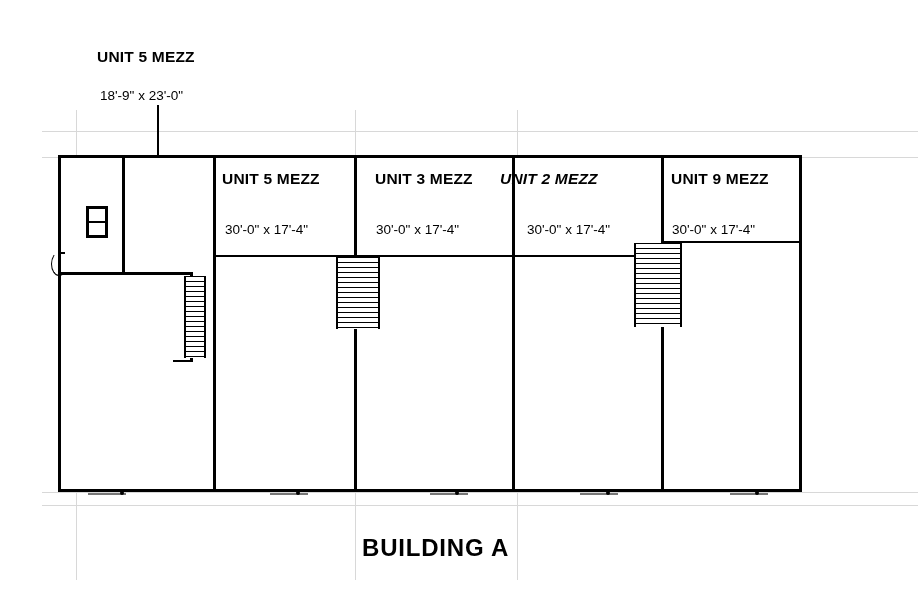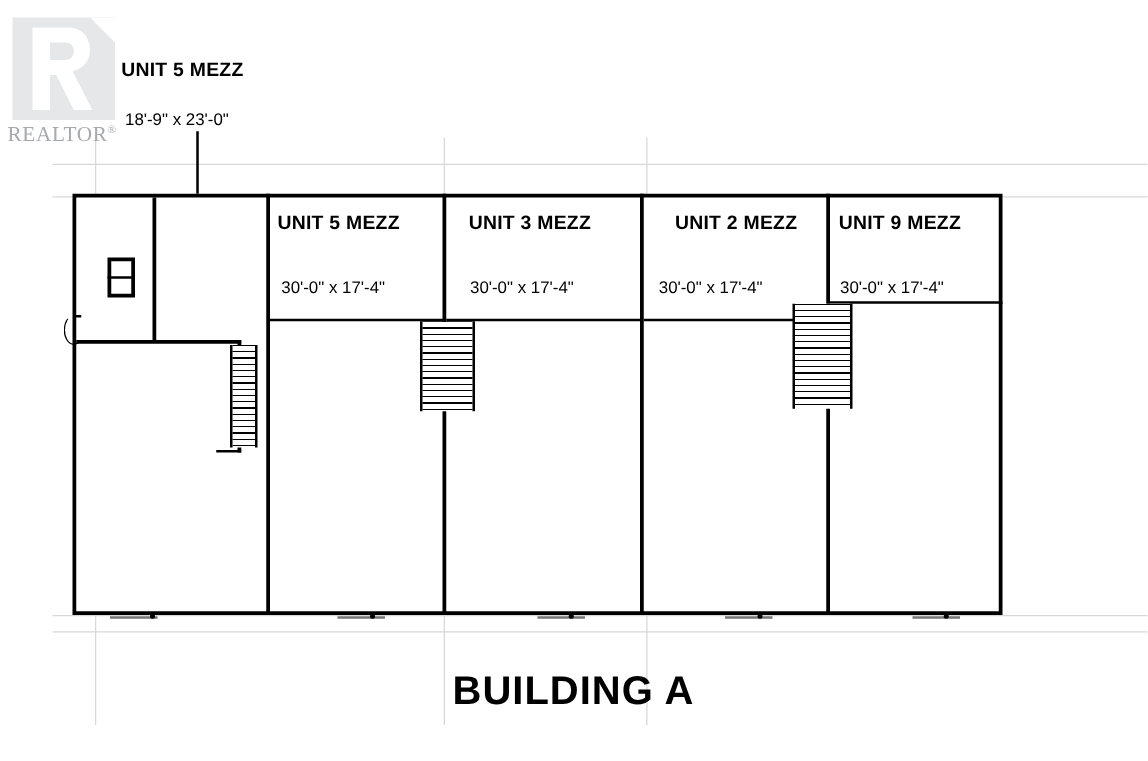--- a/index.html
+++ b/index.html
@@ -132,21 +132,21 @@
     white-space: nowrap;
   }
   .unit-dims {
     position: absolute;
     font-size: 13.5px;
     font-weight: normal;
     white-space: nowrap;
   }
   .bldg-title {
     position: absolute;
-    font-size: 32px;
+    font-size: 24px;
     font-weight: bold;
     letter-spacing: 0.8px;
     white-space: nowrap;
   }
 
   
   .leader {
     position: absolute;
     width: 1.5px;
     background: #000000;
@@ -178,28 +178,20 @@
 <div id="stage">
 
   <div class="guide guide-h" style="left:42px; top:131px; width:876px;"></div>
   <div class="guide guide-h" style="left:42px; top:157px; width:876px;"></div>
   <div class="guide guide-h" style="left:42px; top:492px; width:876px;"></div>
   <div class="guide guide-h" style="left:42px; top:505px; width:876px;"></div>
   <div class="guide guide-v" style="left:76px; top:110px; height:470px;"></div>
   <div class="guide guide-v" style="left:355px; top:110px; height:470px;"></div>
   <div class="guide guide-v" style="left:517px; top:110px; height:470px;"></div>
 
-  <div class="watermark">
-    <div class="wm-block"></div>
-    <svg class="wm-r" viewBox="0 0 82 82">
-      <path d="M16 8 H44 C56 8 62 16 62 26 C62 35 56 41 48 43 L64 74 H49 L35 46 H30 V74 H16 Z M30 20 V34 H42 C47 34 49 31 49 27 C49 23 47 20 42 20 Z" fill="#ffffff"></path>
-      <path d="M62 0 L82 0 L82 20 Z" fill="#ffffff"></path>
-    </svg>
-    <div class="wm-text"><span>REALTOR</span><span class="wm-reg">®</span></div>
-  </div>
 
   <div class="unit-title" style="left:97px; top:22px;margin-top:26px;">UNIT 5 MEZZ</div>
   <div class="unit-dims" style="left:100px; top:88px;">18'-9" x 23'-0"</div>
   <div class="leader" style="left:157px; top:105px; height:120px;"></div>
   <div class="leader-dot" style="left:152px; top:220px;"></div>
 
   <div class="plan-outer"></div>
 
   <div class="div-v" style="left:213px;"></div>
   <div class="div-v" style="left:354px;"></div>
@@ -224,21 +216,21 @@
   <div class="stairs" style="left:184px; top:276px; width:22px; height:82px;"></div>
   <div class="stairs" style="left:336px; top:257px; width:44px; height:72px;"></div>
   <div class="stairs" style="left:634px; top:243px; width:48px; height:84px;"></div>
 
   <div class="unit-title" style="left:222px; top:170px;">UNIT 5 MEZZ</div>
   <div class="unit-dims" style="left:225px; top:222px;">30'-0" x 17'-4"</div>
 
   <div class="unit-title" style="left:375px; top:170px;text-align:center;">UNIT 3 MEZZ</div>
   <div class="unit-dims" style="left:376px; top:222px;">30'-0" x 17'-4"</div>
 
-  <div class="unit-title" style="left:540px; top:170px;">UNIT 2 MEZZ</div>
+  <div class="unit-title" style="left:500px; top:170px;font-style:italic;">UNIT 2 MEZZ</div>
   <div class="unit-dims" style="left:527px; top:222px;">30'-0" x 17'-4"</div>
 
   <div class="unit-title" style="left:671px; top:170px;">UNIT 9 MEZZ</div>
   <div class="unit-dims" style="left:672px; top:222px;">30'-0" x 17'-4"</div>
 
   <div class="tick" style="left:88px; top:493px; width:38px; height:2px; background:#777;"></div>
   <div class="tick" style="left:120px; top:491px; width:4px; height:4px; border-radius:50%;"></div>
   <div class="tick" style="left:270px; top:493px; width:38px; height:2px; background:#777;"></div>
   <div class="tick" style="left:296px; top:491px; width:4px; height:4px; border-radius:50%;"></div>
   <div class="tick" style="left:430px; top:493px; width:38px; height:2px; background:#777;"></div>

